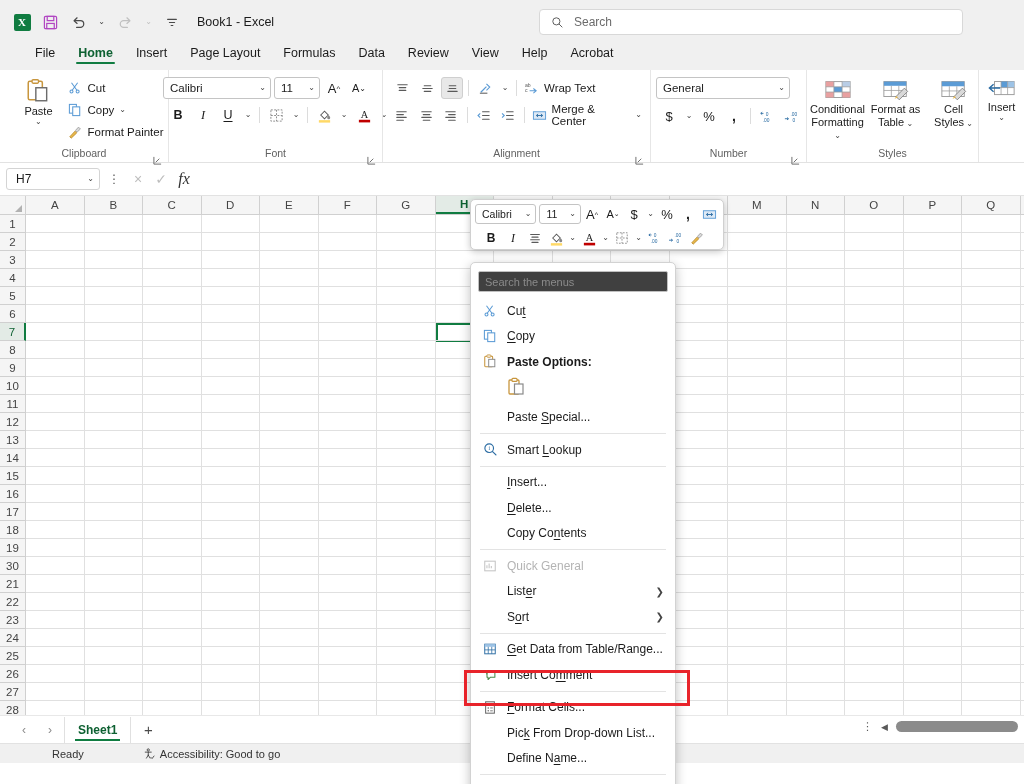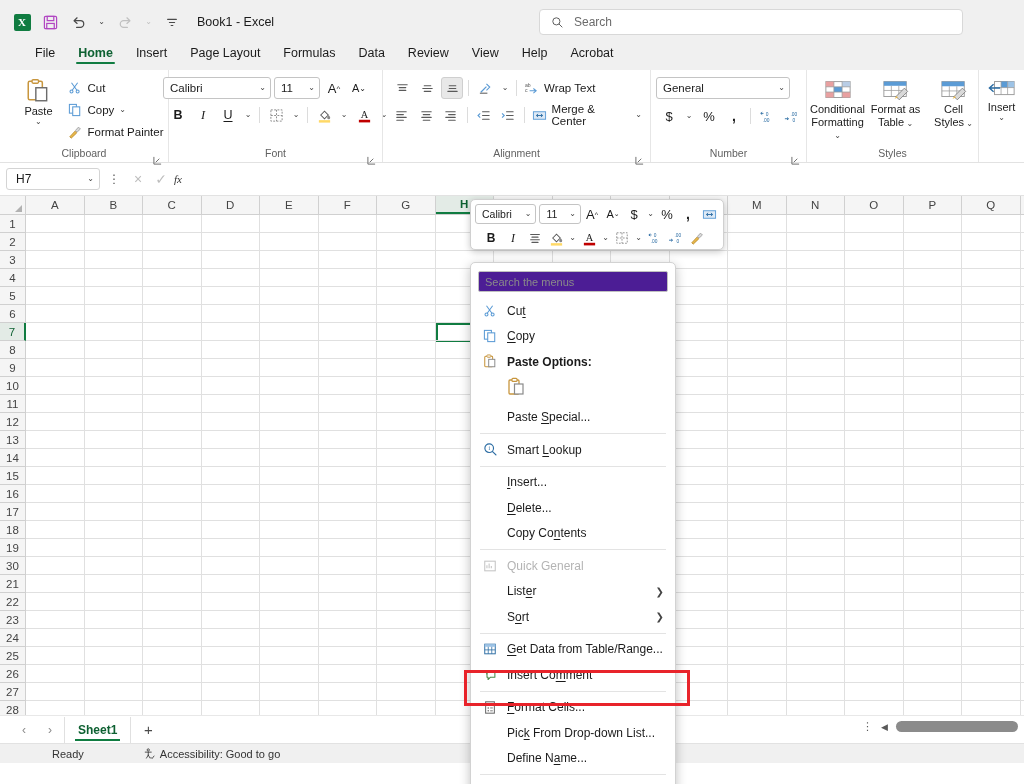--- a/index.html
+++ b/index.html
@@ -167,21 +167,21 @@
 
   
   .ctxmenu {
     position: absolute; left: 470px; top: 262px; width: 206px;
     background: #ffffff; border: 1px solid #d2d2d2; border-radius: 5px;
     box-shadow: 0 3px 11px rgba(0,0,0,.25); padding: 5px 0 2px 0; z-index: 50;
   }
   .ctx-search {
     margin: 3px 7px 6px 7px; height: 21px; border: 1px solid #c0c0c0;
     border-radius: 2px; display: flex; align-items: center; padding-left: 6px;
-    font-size: 11px; color: #8a8a8a; background: #4c1d95;
+    font-size: 11px; color: #8a8a8a; background: #404040;
   }
   .ctx-item {
     height: 25.5px; display: flex; align-items: center; gap: 9px;
     padding: 0 9px 0 11px; font-size: 12px; color: #1b1b1b; position: relative;
   }
   .ctx-item .ci { width: 16px; display: flex; align-items: center; justify-content: center; }
   .ctx-item.disabled { color: #b4b4b4; }
   .ctx-item.bold { font-weight: bold; }
   .ctx-item .arrow { position: absolute; right: 11px; font-size: 10px; color: #444; }
   .ctx-sep { height: 1px; background: #e3e3e3; margin: 3px 9px; }
@@ -613,21 +613,21 @@
 
 <div class="formulabar">
   <div class="namebox">
     <span>H7</span>
     <span class="caret-sm">⌄</span>
   </div>
   <span style="color:#5a5a5a;font-size:12px;padding:0 3px">⋮</span>
   <div class="fb-icons">
     <span style="color:#bdbdbd;font-size:14px;width:20px;text-align:center">×</span>
     <span style="color:#bdbdbd;font-size:14px;width:20px;text-align:center">✓</span>
-    <span style="color:#333;font-size:11px;font-style:italic;font-family:'Liberation Serif',serif;width:20px;text-align:left">fx</span>
+    <span style="color:#333;font-size:16px;font-style:italic;font-family:'Liberation Serif',serif;width:20px;text-align:center">fx</span>
   </div>
   <div class="fb-input"></div>
 </div>
 
 <div class="gridwrap">
   <div class="colheader">
     <div class="corner"></div>
     <div class="colcell">A</div>
     <div class="colcell">B</div>
     <div class="colcell">C</div>

